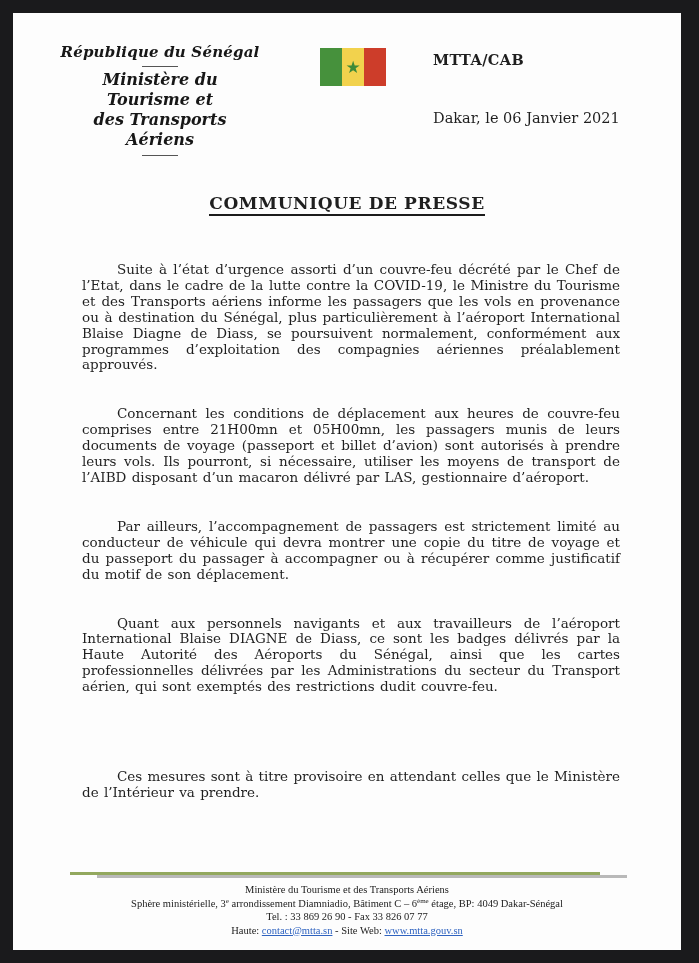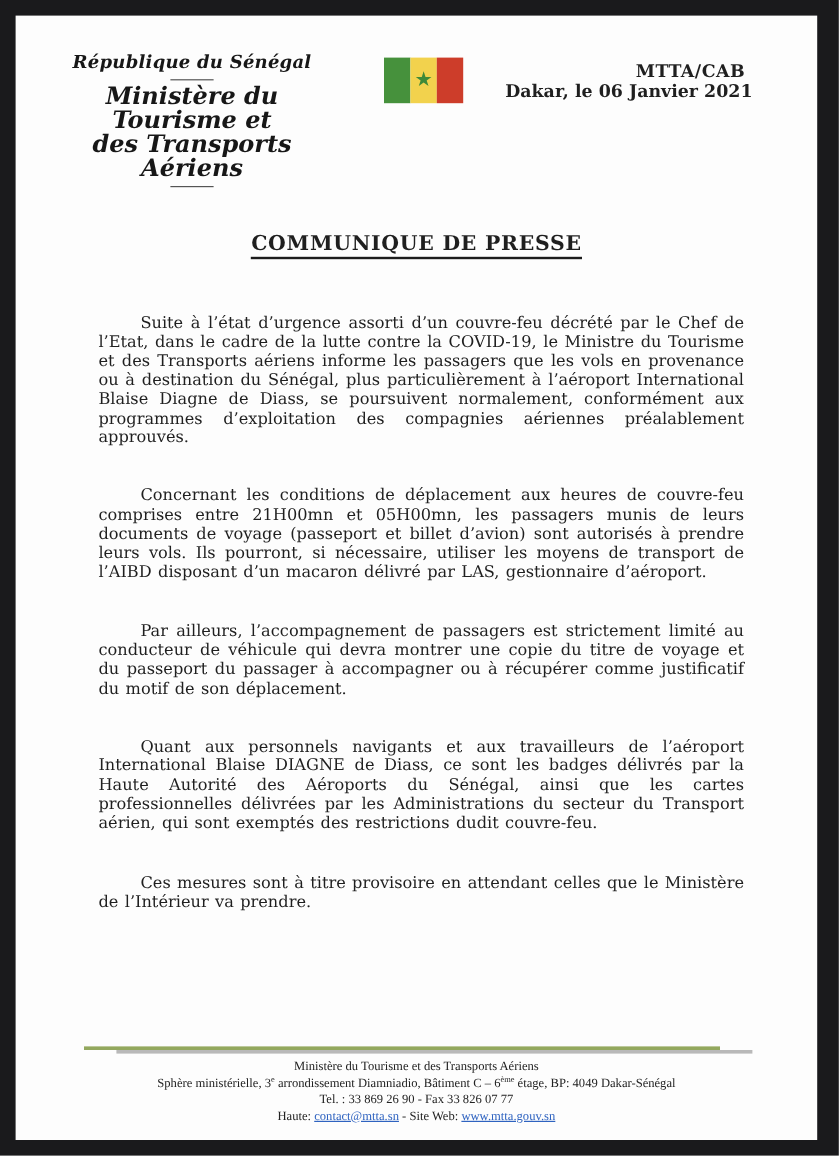--- a/index.html
+++ b/index.html
@@ -18,50 +18,50 @@
   }
   
   .header { position: relative; height: 150px; }
   .hdr-left {
     position: absolute; left: 47px; top: 30px; width: 200px;
     text-align: center; color: #171717;
   }
   .republic { font-size: 15px; font-weight: bold; font-style: italic; letter-spacing: 0.2px; }
   .motto   { font-size: 11.5px; font-style: italic; margin-top: 3px; }
   .rule    { width: 36px; border-top: 1.5px solid #555; margin: 5px auto 3px; height: 0; }
-  .ministry { font-size: 20px; font-weight: bold; font-style: italic; line-height: 20px; margin-top: 0; }
+  .ministry { font-size: 16px; font-weight: bold; font-style: italic; line-height: 20px; margin-top: 0; }
   .flag {
     position: absolute; left: 307px; top: 35px;
     width: 66px; height: 38px; display: flex;
   }
   .flag .band { flex: 1; }
   .flag .star-layer {
     position: absolute; inset: 0;
     display: flex; align-items: center; justify-content: center;
     font-size: 17px; line-height: 1;
   }
-  .hdr-right { position: absolute; left: 408px; top: 38px; width: 200px; text-align: right; }
+  .hdr-right { position: absolute; left: 420px; top: 38px; width: 200px; text-align: left; }
   .ref      { font-weight: bold; font-size: 14.5px; letter-spacing: 0.4px; }
-  .dateline { font-weight: bold; font-size: 14.5px; white-space: nowrap; }
+  .dateline { font-weight: normal; font-size: 14.5px; margin-top: 42px; white-space: nowrap; }
   
   .title-wrap { text-align: center; margin-top: 30px; }
   .title {
     display: inline-block;
     font-size: 17px; font-weight: bold; letter-spacing: 0.6px;
     border-bottom: 2px solid #1c1c1c; padding-bottom: 1px;
   }
   
   .body { padding: 46px 61px 0 69px; }
   .body p {
     margin: 0 0 33px 0;
     text-align: justify; text-indent: 35px;
     font-size: 13.5px; line-height: 15.9px;
     word-spacing: 1px;
   }
-  .body p.closing { margin-top: 34px; }
+  .body p.closing { margin-top: 74px; }
   
   .footer {
     position: absolute; left: 0; right: 0; bottom: 13px;
     text-align: center;
     font-family: "Liberation Serif", serif;
     font-size: 10.5px; line-height: 13.5px; color: #222;
   }
   .footer-line {
     height: 3px; width: 530px; margin: 0 0 8px 57px;
     box-shadow: 27px 3px 0 #b9b9b9;

